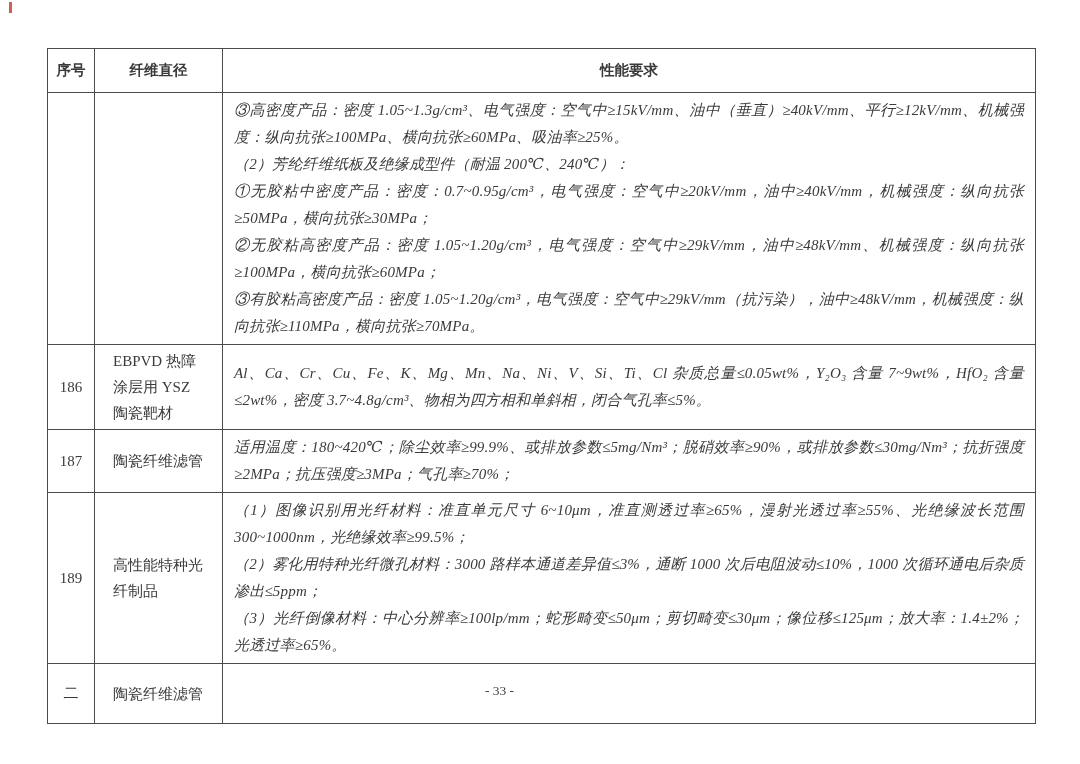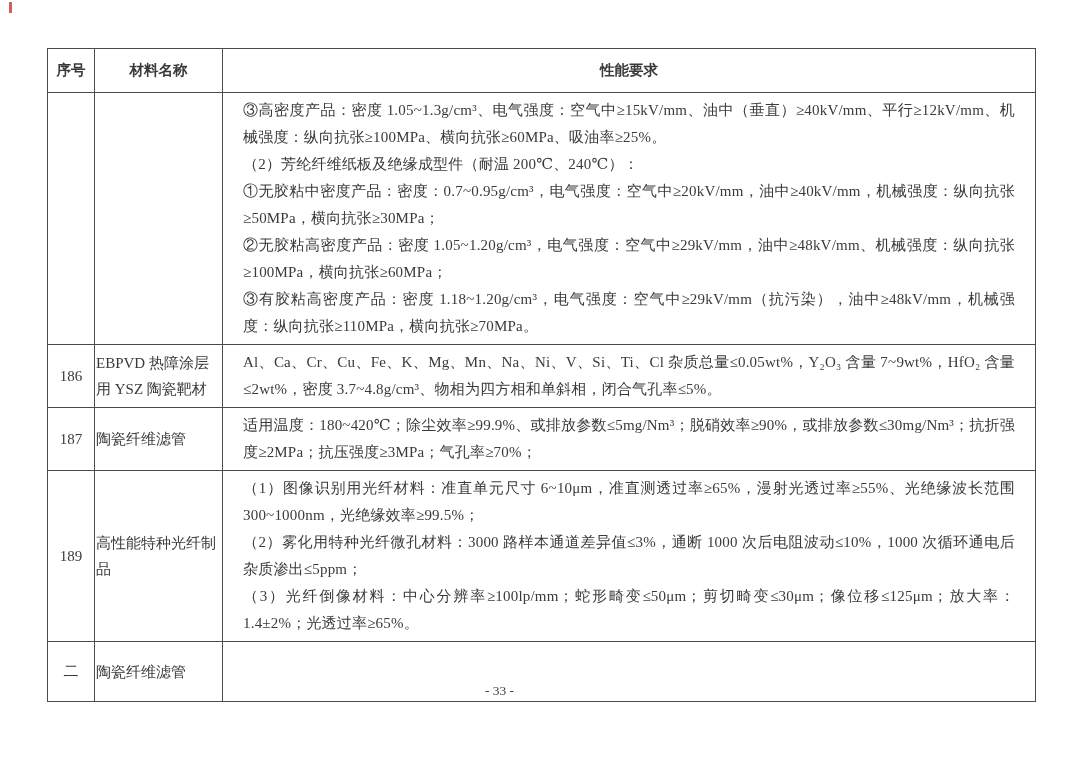--- a/index.html
+++ b/index.html
@@ -31,22 +31,22 @@
     vertical-align: middle;
   }
   .doc-table th {
     font-weight: bold;
     text-align: center;
     height: 24px;
     padding: 12px 2px;
     font-size: 14.5px;
   }
   td.c-no { text-align: center; padding: 20px 2px; }
-  td.c-name { text-align: left; padding: 3px 1px; line-height: 26px; }
-  td.c-req { text-align: left; padding: 4px 20px; }
+  td.c-name { text-align: left; padding: 3px 18px; line-height: 26px; }
+  td.c-req { text-align: left; padding: 4px 11px; font-style: italic; }
   td.c-req p {
     line-height: 27px;
     text-align: justify;
     letter-spacing: 0.2px;
   }
   tr.r0 { height: 243px; }
   tr.r1 { height: 62px; }
   tr.r2 { height: 57px; }
   tr.r3 { height: 53px; }
   tr.r4 { height: 158px; }
@@ -68,34 +68,34 @@
 
 <table class="doc-table">
   <colgroup>
     <col style="width:47px">
     <col style="width:128px">
     <col style="width:813px">
   </colgroup>
   <thead>
     <tr>
       <th>序号</th>
-      <th>材料名称</th>
+      <th>纤维直径</th>
       <th>性能要求</th>
     </tr>
   </thead>
   <tbody>
     <tr class="r0">
       <td class="c-no"></td>
       <td class="c-name"></td>
       <td class="c-req">
         <p>③高密度产品：密度 1.05~1.3g/cm³、电气强度：空气中≥15kV/mm、油中（垂直）≥40kV/mm、平行≥12kV/mm、机械强度：纵向抗张≥100MPa、横向抗张≥60MPa、吸油率≥25%。</p>
         <p>（2）芳纶纤维纸板及绝缘成型件（耐温 200℃、240℃）：</p>
         <p>①无胶粘中密度产品：密度：0.7~0.95g/cm³，电气强度：空气中≥20kV/mm，油中≥40kV/mm，机械强度：纵向抗张≥50MPa，横向抗张≥30MPa；</p>
         <p>②无胶粘高密度产品：密度 1.05~1.20g/cm³，电气强度：空气中≥29kV/mm，油中≥48kV/mm、机械强度：纵向抗张≥100MPa，横向抗张≥60MPa；</p>
-        <p>③有胶粘高密度产品：密度 1.18~1.20g/cm³，电气强度：空气中≥29kV/mm（抗污染），油中≥48kV/mm，机械强度：纵向抗张≥110MPa，横向抗张≥70MPa。</p>
+        <p>③有胶粘高密度产品：密度 1.05~1.20g/cm³，电气强度：空气中≥29kV/mm（抗污染），油中≥48kV/mm，机械强度：纵向抗张≥110MPa，横向抗张≥70MPa。</p>
       </td>
     </tr>
     <tr class="r1">
       <td class="c-no">186</td>
       <td class="c-name">EBPVD 热障涂层用 YSZ 陶瓷靶材</td>
       <td class="c-req">
         <p>Al、Ca、Cr、Cu、Fe、K、Mg、Mn、Na、Ni、V、Si、Ti、Cl 杂质总量≤0.05wt%，Y₂O₃ 含量 7~9wt%，HfO₂ 含量≤2wt%，密度 3.7~4.8g/cm³、物相为四方相和单斜相，闭合气孔率≤5%。</p>
       </td>
     </tr>
     <tr class="r2">

